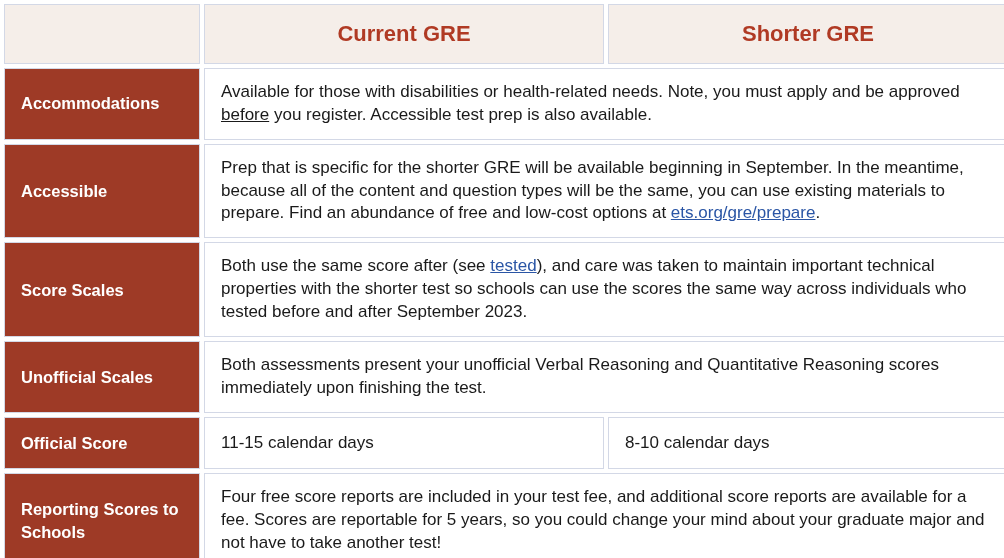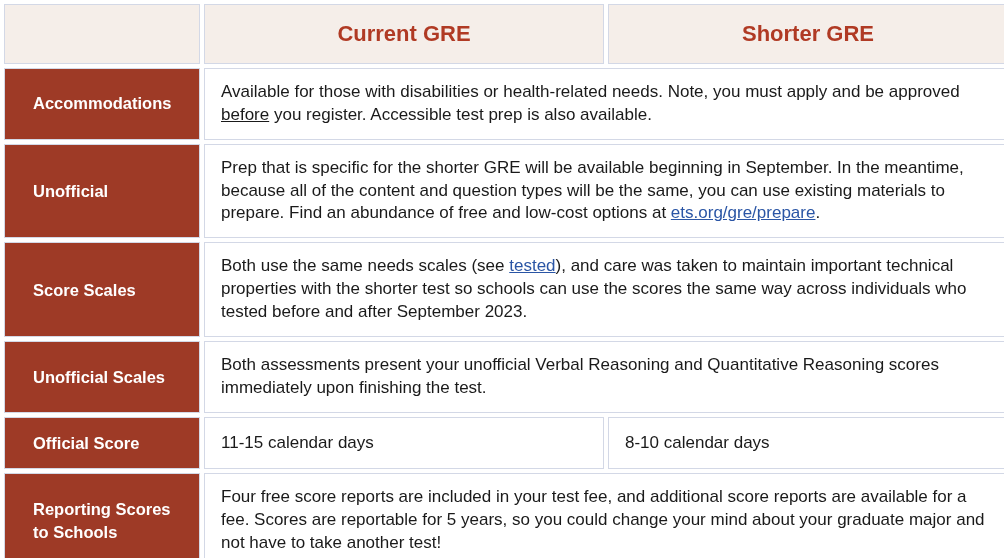--- a/index.html
+++ b/index.html
@@ -33,21 +33,21 @@
     border: 1px solid #d3d8e6;
   }
   thead th.blank {
     background: #f5eee9;
   }
   tbody th {
     background: #9e3a26;
     color: #fff;
     font-weight: 700;
     text-align: left;
-    padding: 14px 28px;
+    padding: 14px 16px;
     font-size: 16.5px;
     border: 1px solid #d3d8e6;
   }
   tbody td {
     background: #fff;
     color: #1a1a1a;
     padding: 12px 16px;
     text-align: left;
     border: 1px solid #d3d8e6;
   }
@@ -80,29 +80,29 @@
     </tr>
   </thead>
   <tbody>
     <tr>
       <th>Accommodations</th>
       <td colspan="2">
         <span>Available for those with disabilities or health-related needs. Note, you must apply and be approved </span><span class="u">before</span><span> you register. Accessible test prep is also available.</span>
       </td>
     </tr>
     <tr>
-      <th>Unofficial</th>
+      <th>Accessible</th>
       <td colspan="2">
         <span>Prep that is specific for the shorter GRE will be available beginning in September. In the meantime, because all of the content and question types will be the same, you can use existing materials to prepare. Find an abundance of free and low-cost options at </span><a href="#" class="link">ets.org/gre/prepare</a><span>.</span>
       </td>
     </tr>
     <tr>
       <th>Score Scales</th>
       <td colspan="2">
-        <span>Both use the same needs scales (see </span><a href="#" class="link">tested</a><span>), and care was taken to maintain important technical properties with the shorter test so schools can use the scores the same way across individuals who tested before and after September 2023.</span>
+        <span>Both use the same score after (see </span><a href="#" class="link">tested</a><span>), and care was taken to maintain important technical properties with the shorter test so schools can use the scores the same way across individuals who tested before and after September 2023.</span>
       </td>
     </tr>
     <tr>
       <th>Unofficial Scales</th>
       <td colspan="2">Both assessments present your unofficial Verbal Reasoning and Quantitative Reasoning scores immediately upon finishing the test.</td>
     </tr>
     <tr>
       <th>Official Score</th>
       <td>11-15 calendar days</td>
       <td>8-10 calendar days</td>

